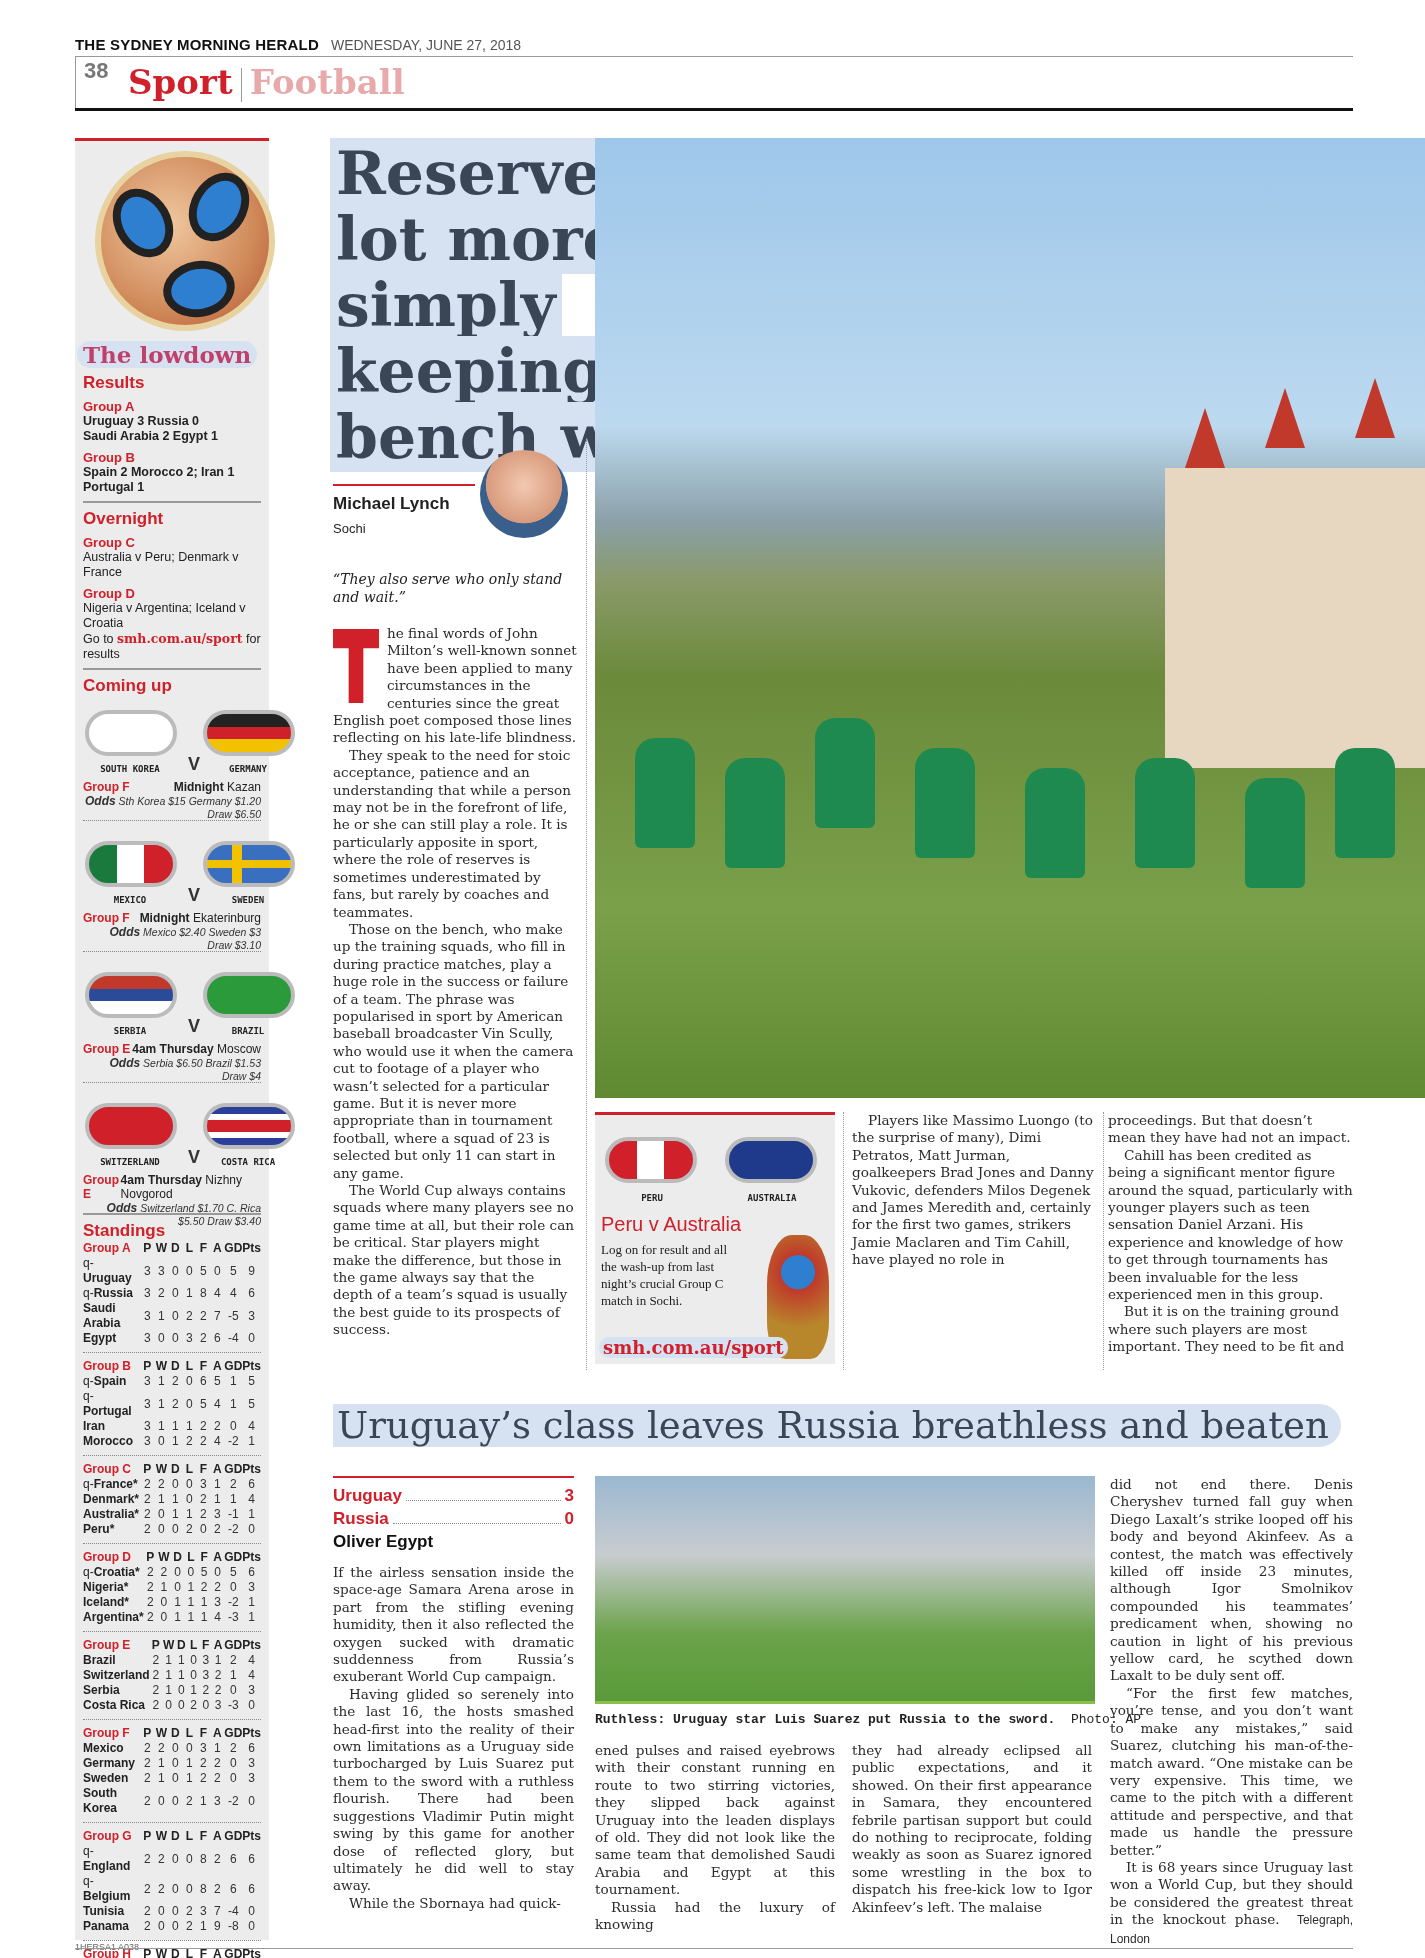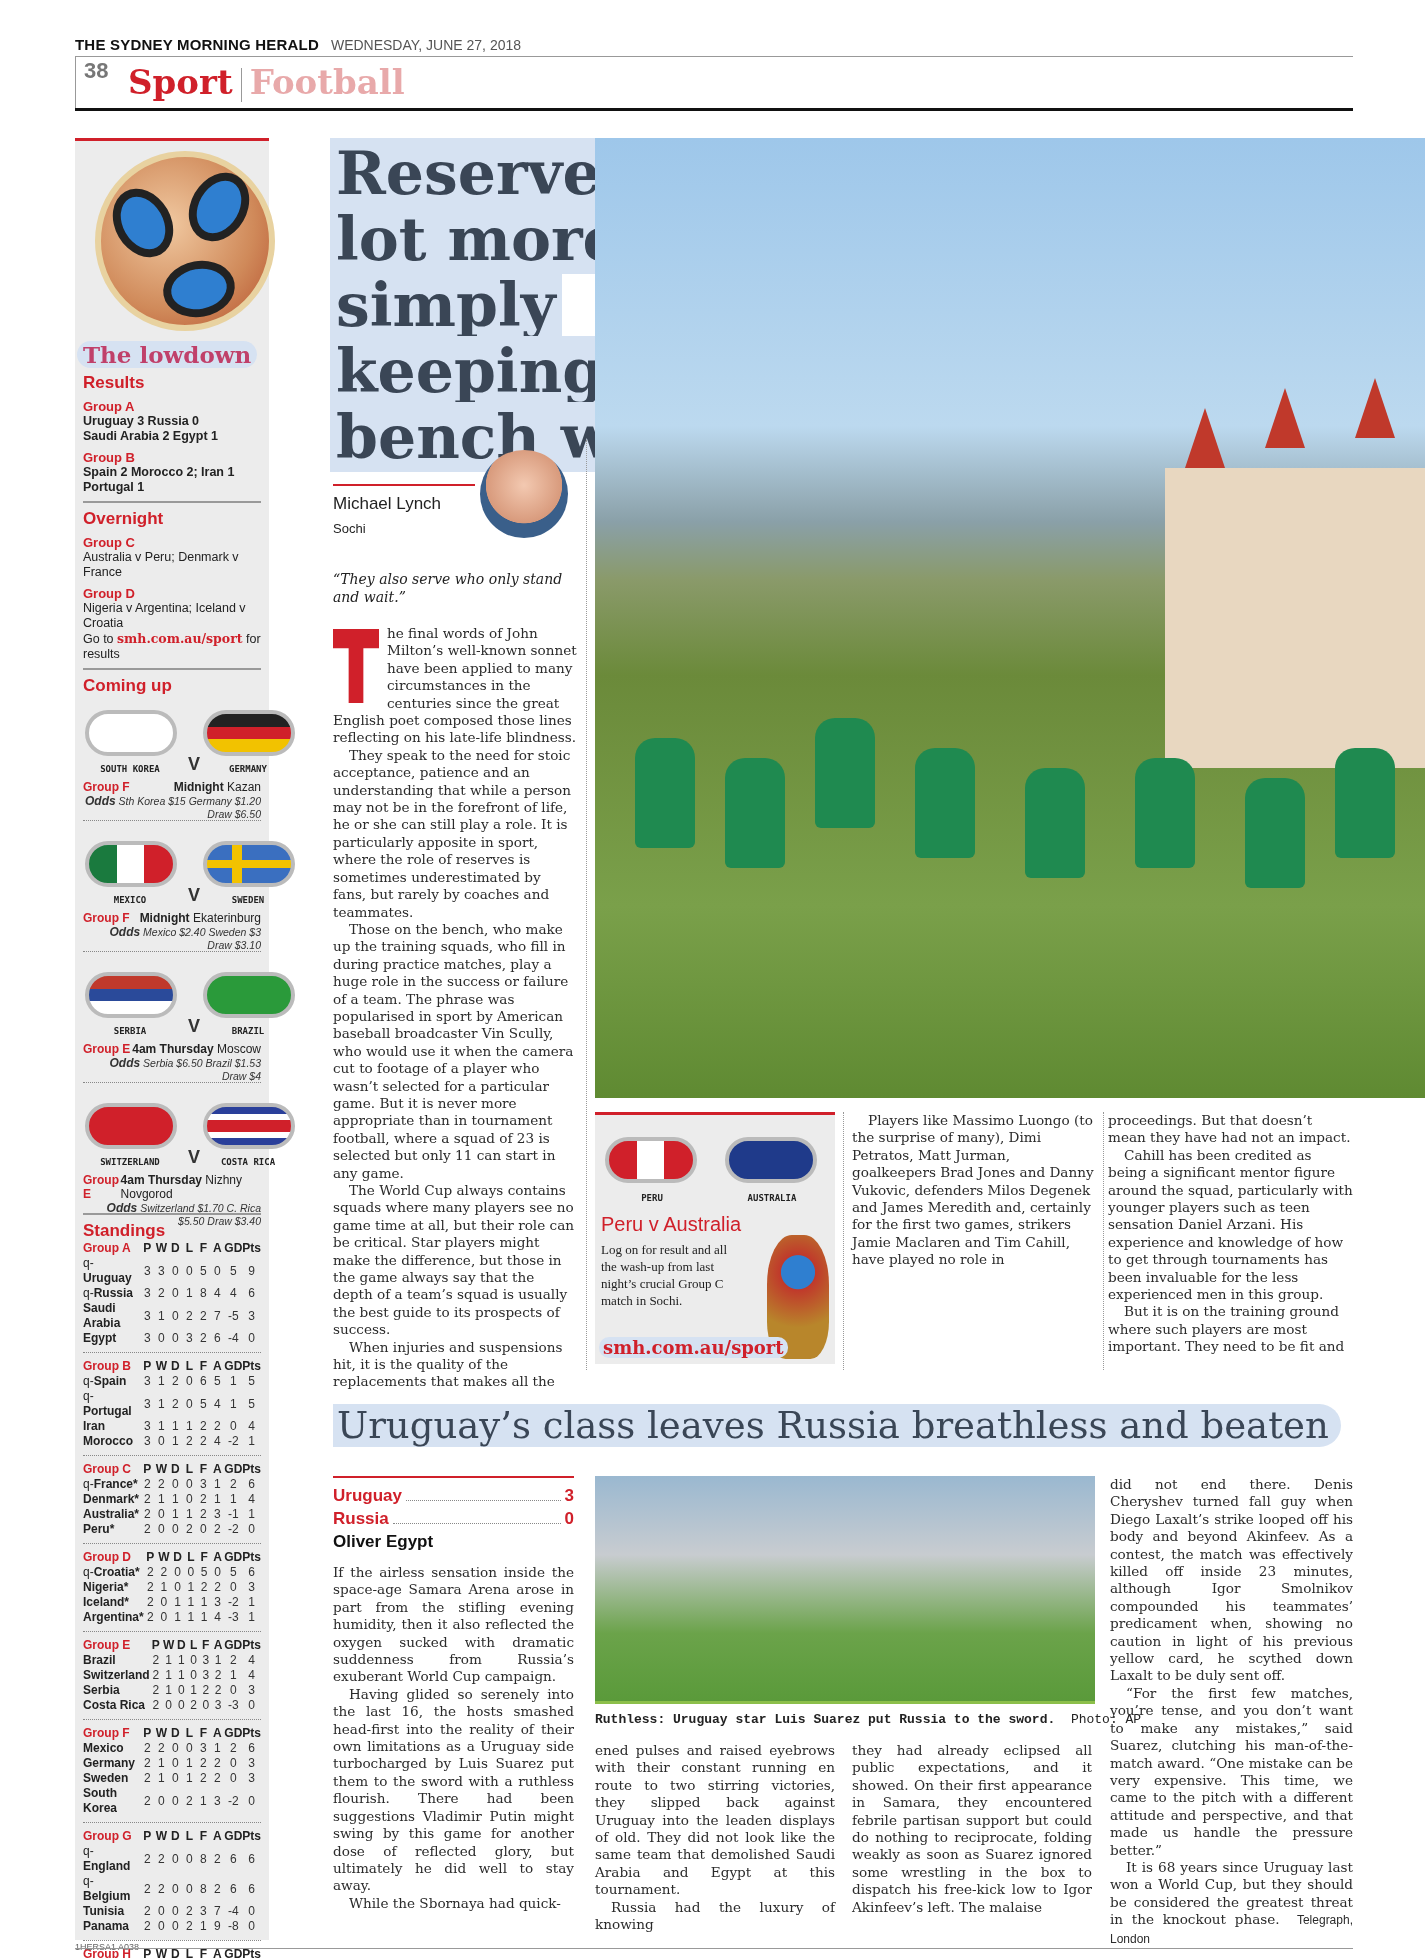--- a/index.html
+++ b/index.html
@@ -41,21 +41,21 @@
 .legend{font-size:10px;font-style:italic;display:flex;justify-content:space-between;margin-top:3px}
 .slug{position:absolute;left:75px;top:1942px;font-size:9px;font-family:"Liberation Sans",sans-serif;color:#666}
 
 .headline{position:absolute;left:330px;top:140px;width:520px;font-family:"DejaVu Serif",serif;font-weight:bold;font-size:60px;line-height:66px;color:#3a4656}
 .headline span{background:#d6e2f2;box-decoration-break:clone;-webkit-box-decoration-break:clone;padding:0 6px}
 .photo1{position:absolute;left:595px;top:138px;width:830px;height:960px;background:linear-gradient(180deg,#9ec7ea 0%,#bcd9ef 30%,#8aa0a8 40%,#8a9a6a 46%,#6b8a3a 56%,#7aa04a 80%,#5f8a32 100%)}
 .photo1 .castle{position:absolute;right:0;top:330px;width:260px;height:300px;background:#e8d7c0}
 .photo1 .roof{position:absolute;width:40px;height:60px;background:#c0392b;clip-path:polygon(50% 0,100% 100%,0 100%)}
 .player{position:absolute;width:60px;height:110px;background:#1f8a50;border-radius:20px 20px 6px 6px}
 .author-rule{position:absolute;left:333px;top:484px;width:142px;height:2px;background:#d0202a}
-.author{position:absolute;left:333px;top:494px;font-family:"Liberation Sans",sans-serif;font-weight:normal;font-size:17px}
+.author{position:absolute;left:333px;top:494px;font-family:"Liberation Sans",sans-serif;font-weight:bold;font-size:17px}
 .loc{position:absolute;left:333px;top:521px;font-family:"Liberation Sans",sans-serif;font-size:13px}
 .avatar{position:absolute;left:480px;top:450px;width:88px;height:88px;border-radius:50%;background:radial-gradient(circle at 50% 40%,#f3c9b1,#d89a7c 55%,#3a5f8a 56%)}
 .quote{position:absolute;left:333px;top:570px;width:245px;font-style:italic;font-size:14px;line-height:18px}
 .body{position:absolute;font-family:"DejaVu Serif",serif;font-size:13.6px;line-height:17.4px;color:#2b2b2b;text-align:left}
 .body p{text-indent:16px}
 .body p.first{text-indent:0}
 .drop{float:left;width:46px;height:74px;background:#d0202a;margin:4px 8px 0 0;clip-path:polygon(0 0,100% 0,100% 26%,66% 26%,66% 100%,34% 100%,34% 26%,0 26%)}
 .vdot{position:absolute;width:0;border-left:1px dotted #999}
 .promo{position:absolute;left:595px;top:1112px;width:240px;height:252px;background:#ececec;border-top:3px solid #d0202a;font-family:"Liberation Sans",sans-serif}
 .promo h3{position:absolute;left:6px;top:98px;color:#d0202a;font-size:20px;font-weight:normal}
@@ -683,21 +683,20 @@
 <div class="avatar"></div>
 <div class="author">Michael Lynch</div>
 <div class="loc">Sochi</div>
 <div class="quote">“They also serve who only stand and wait.”</div>
 <div class="body" style="left:333px;top:625px;width:245px;height:745px">
   <div class="drop"></div>
   <p class="first">he final words of John Milton’s well-known sonnet have been applied to many circumstances in the centuries since the great English poet composed those lines reflecting on his late-life blindness.</p>
   <p>They speak to the need for stoic acceptance, patience and an understanding that while a person may not be in the forefront of life, he or she can still play a role. It is particularly apposite in sport, where the role of reserves is sometimes underestimated by fans, but rarely by coaches and teammates.</p>
   <p>Those on the bench, who make up the training squads, who fill in during practice matches, play a huge role in the success or failure of a team. The phrase was popularised in sport by American baseball broadcaster Vin Scully, who would use it when the camera cut to footage of a player who wasn’t selected for a particular game. But it is never more appropriate than in tournament football, where a squad of 23 is selected but only 11 can start in any game.</p>
   <p>The World Cup always contains squads where many players see no game time at all, but their role can be critical. Star players might make the difference, but those in the game always say that the depth of a team’s squad is usually the best guide to its prospects of success.</p>
-  <p>When injuries and suspensions hit, it is the quality of the replacements that makes all the</p>
 </div>
 <div class="vdot" style="left:586px;top:440px;height:930px"></div>
 <div class="promo">
   <div class="flag" style="left:10px;top:22px;background:linear-gradient(90deg,#d0202a 33%,#fff 33% 66%,#d0202a 66%)"></div>
   <div class="fname" style="left:2px;top:78px">PERU</div>
   <div class="flag" style="left:130px;top:22px;background:#1f3a8a"></div>
   <div class="fname" style="left:122px;top:78px">AUSTRALIA</div>
   <h3>Peru v Australia</h3>
   <div class="txt">Log on for result and all the wash-up from last night’s crucial Group C match in Sochi.</div>
   <div class="trophy"></div>

